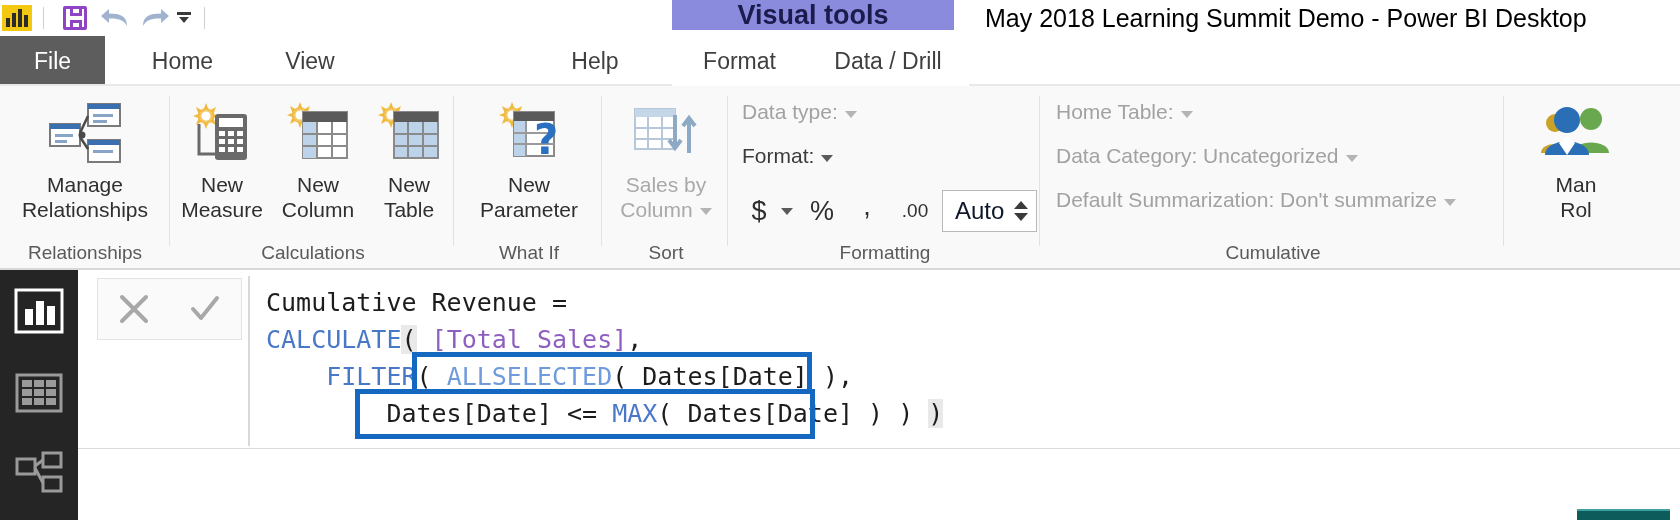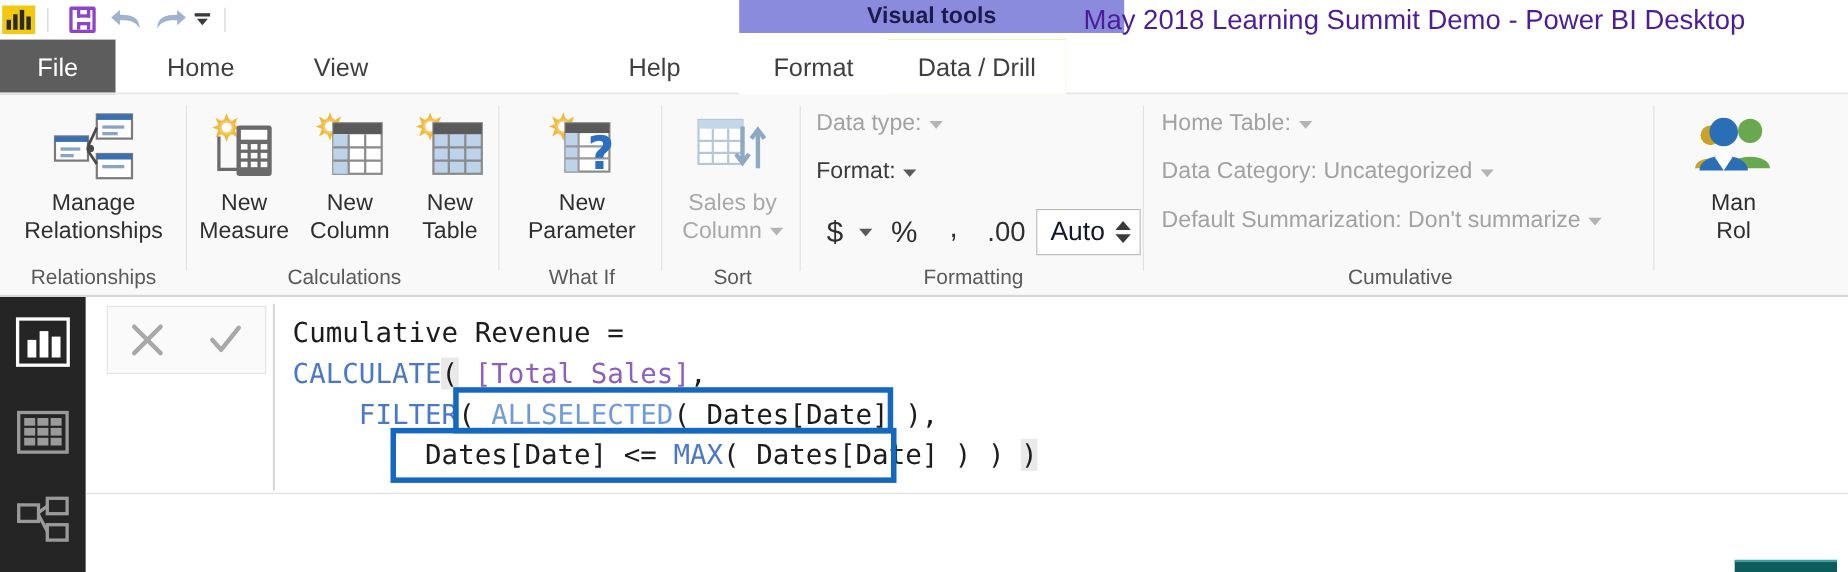--- a/index.html
+++ b/index.html
@@ -22,27 +22,27 @@
   .qat-sep{width:1px;height:22px;background:#cfcfcf;margin:0 11px;}
   .qat-btn{width:40px;height:34px;display:flex;align-items:center;justify-content:center;cursor:default;}
   .save-ico{width:24px;height:24px;border:3px solid #8e44c4;border-radius:2px;position:relative;box-sizing:border-box;}
   .save-ico::before{content:"";position:absolute;left:4px;top:-1px;width:12px;height:8px;border:3px solid #8e44c4;box-sizing:border-box;border-top:none;}
   .save-ico::after{content:"";position:absolute;left:4px;bottom:0px;width:12px;height:7px;border:3px solid #8e44c4;box-sizing:border-box;border-bottom:none;}
   .arrow-svg{display:block;}
   .dd-caret{width:18px;height:34px;display:flex;align-items:center;justify-content:center;}
 
   .wintitle{
     position:absolute;left:985px;top:0;height:36px;line-height:36px;
-    font-size:25px;color:#4c1d95;white-space:nowrap;letter-spacing:0px;
+    font-size:25px;color:#000000;white-space:nowrap;letter-spacing:0px;
   }
 
   
   .ctx-header{
-    position:absolute;left:672px;top:0;width:350px;height:30px;
-    background:#8b8bdd;color:#1b1b4d;font-size:21px;
+    position:absolute;left:672px;top:0;width:282px;height:30px;
+    background:#8b8bdd;color:#1b1b4d;font-size:27px;
     display:flex;align-items:center;justify-content:center;font-weight:600;
   }
 
   
   .tabstrip{position:relative;height:50px;background:#ffffff;}
   .tabstrip::after{content:"";position:absolute;left:0;right:0;bottom:0;height:2px;background:#e8e8e8;}
   .tab{
     position:absolute;top:0;height:50px;line-height:50px;text-align:center;
     font-size:23px;color:#3f3f3f;cursor:default;white-space:nowrap;
   }
@@ -380,21 +380,21 @@
           </div>
         <div style="width:22px;height:44px;display:flex;align-items:center;justify-content:center;">
             <span class="tri" style="margin-left:0;"></span>
           </div>
         <div class="fmtbtn" style="width:48px;height:44px;">
             <span>%</span>
           </div>
         <div class="fmtbtn" style="width:42px;height:44px;padding-bottom:10px;">
             <span>,</span>
           </div>
-        <div class="fmtbtn" style="width:54px;height:44px;font-size:25px;">
+        <div class="fmtbtn" style="width:54px;height:44px;font-size:19px;">
             <span>.00</span>
           </div>
         <div class="spin">
           <span class="val">Auto</span>
           <span class="arrows">
             <span class="up"></span>
             <span class="dn"></span>
           </span>
         </div>
       </div>

